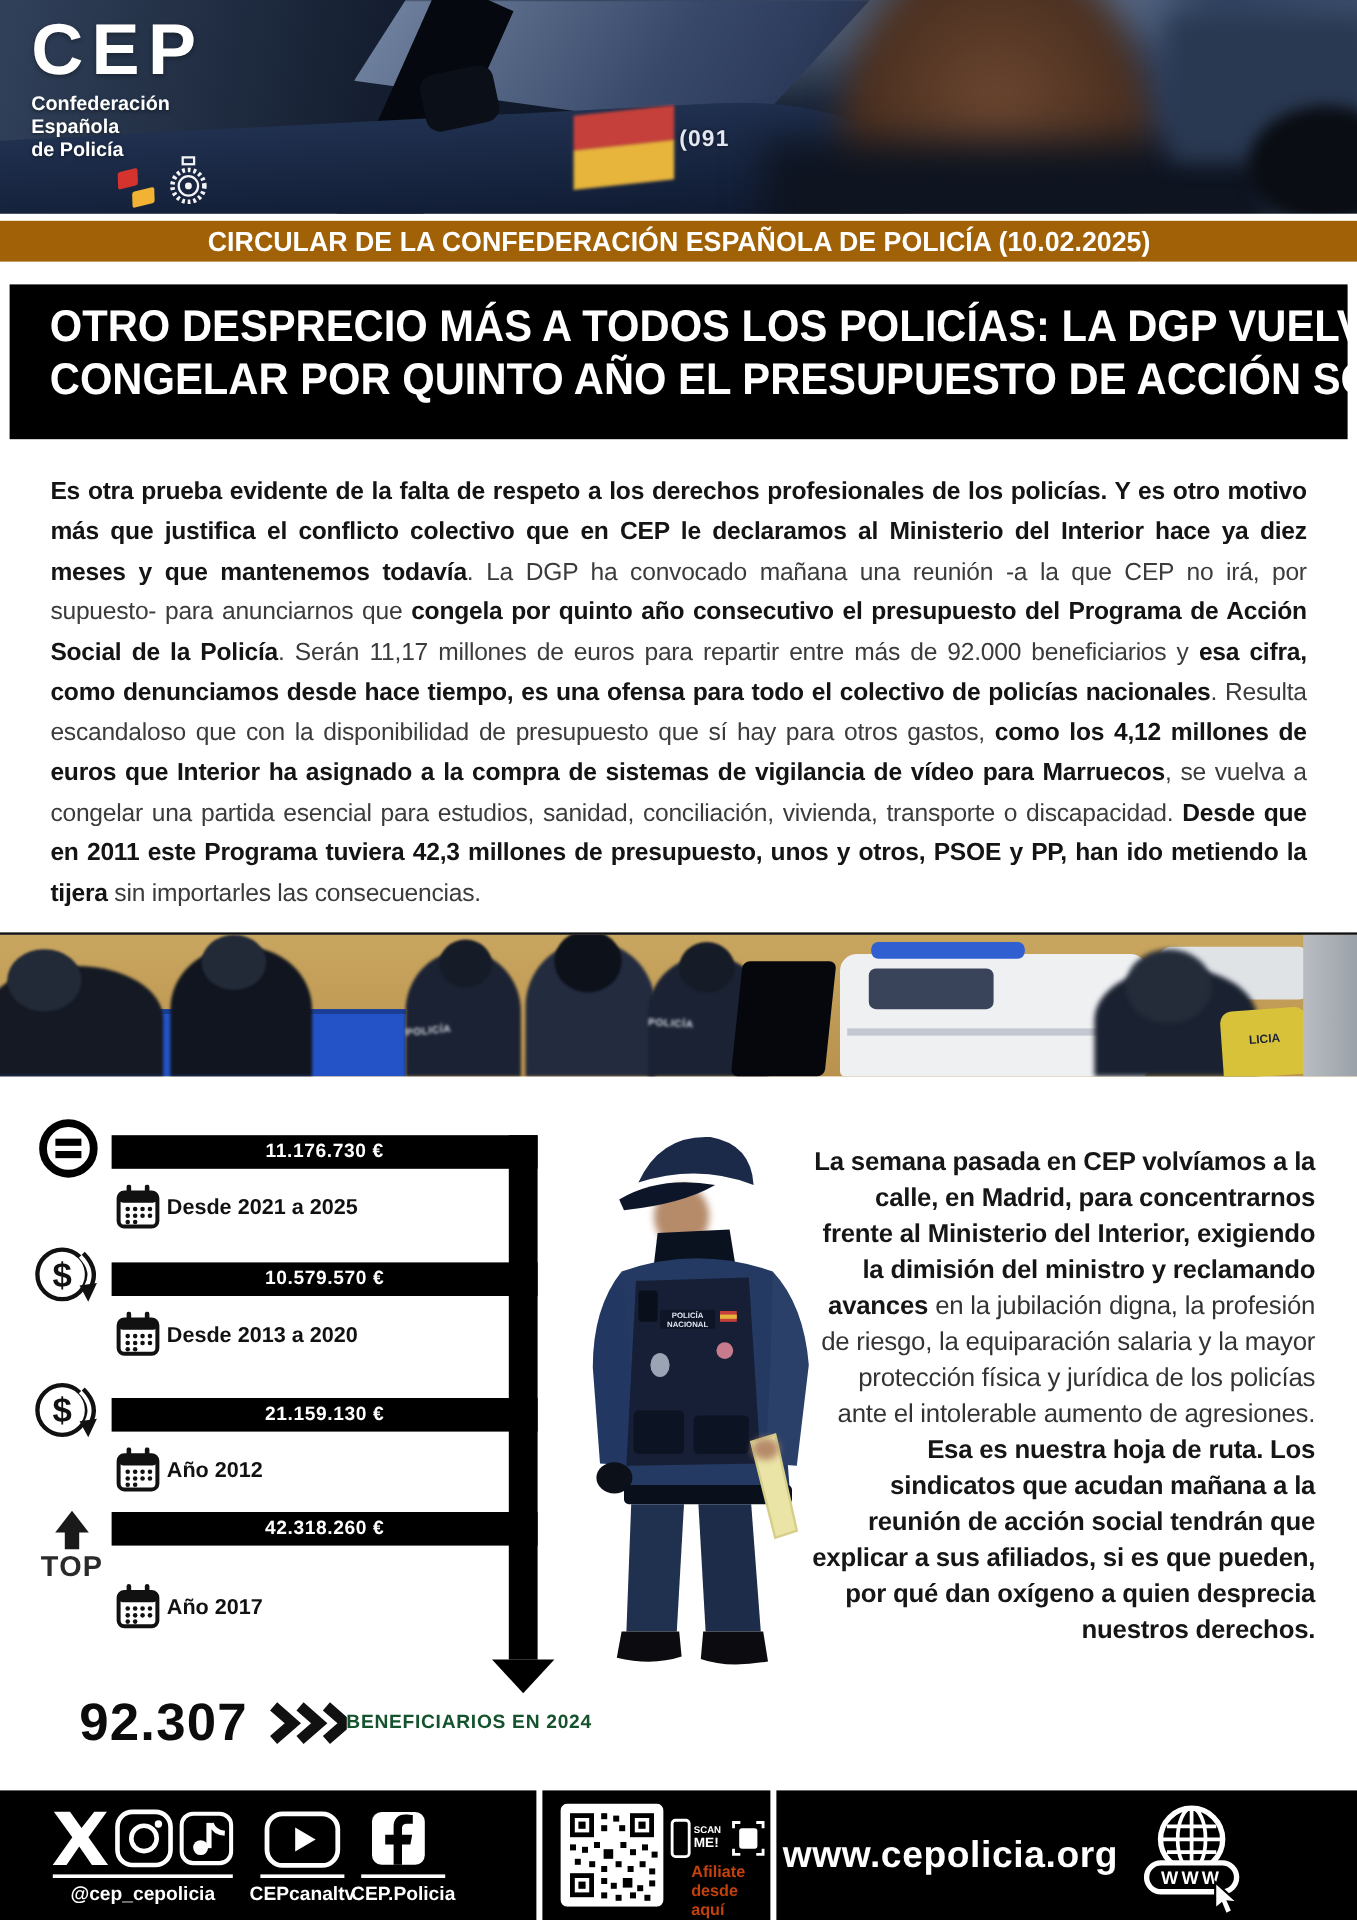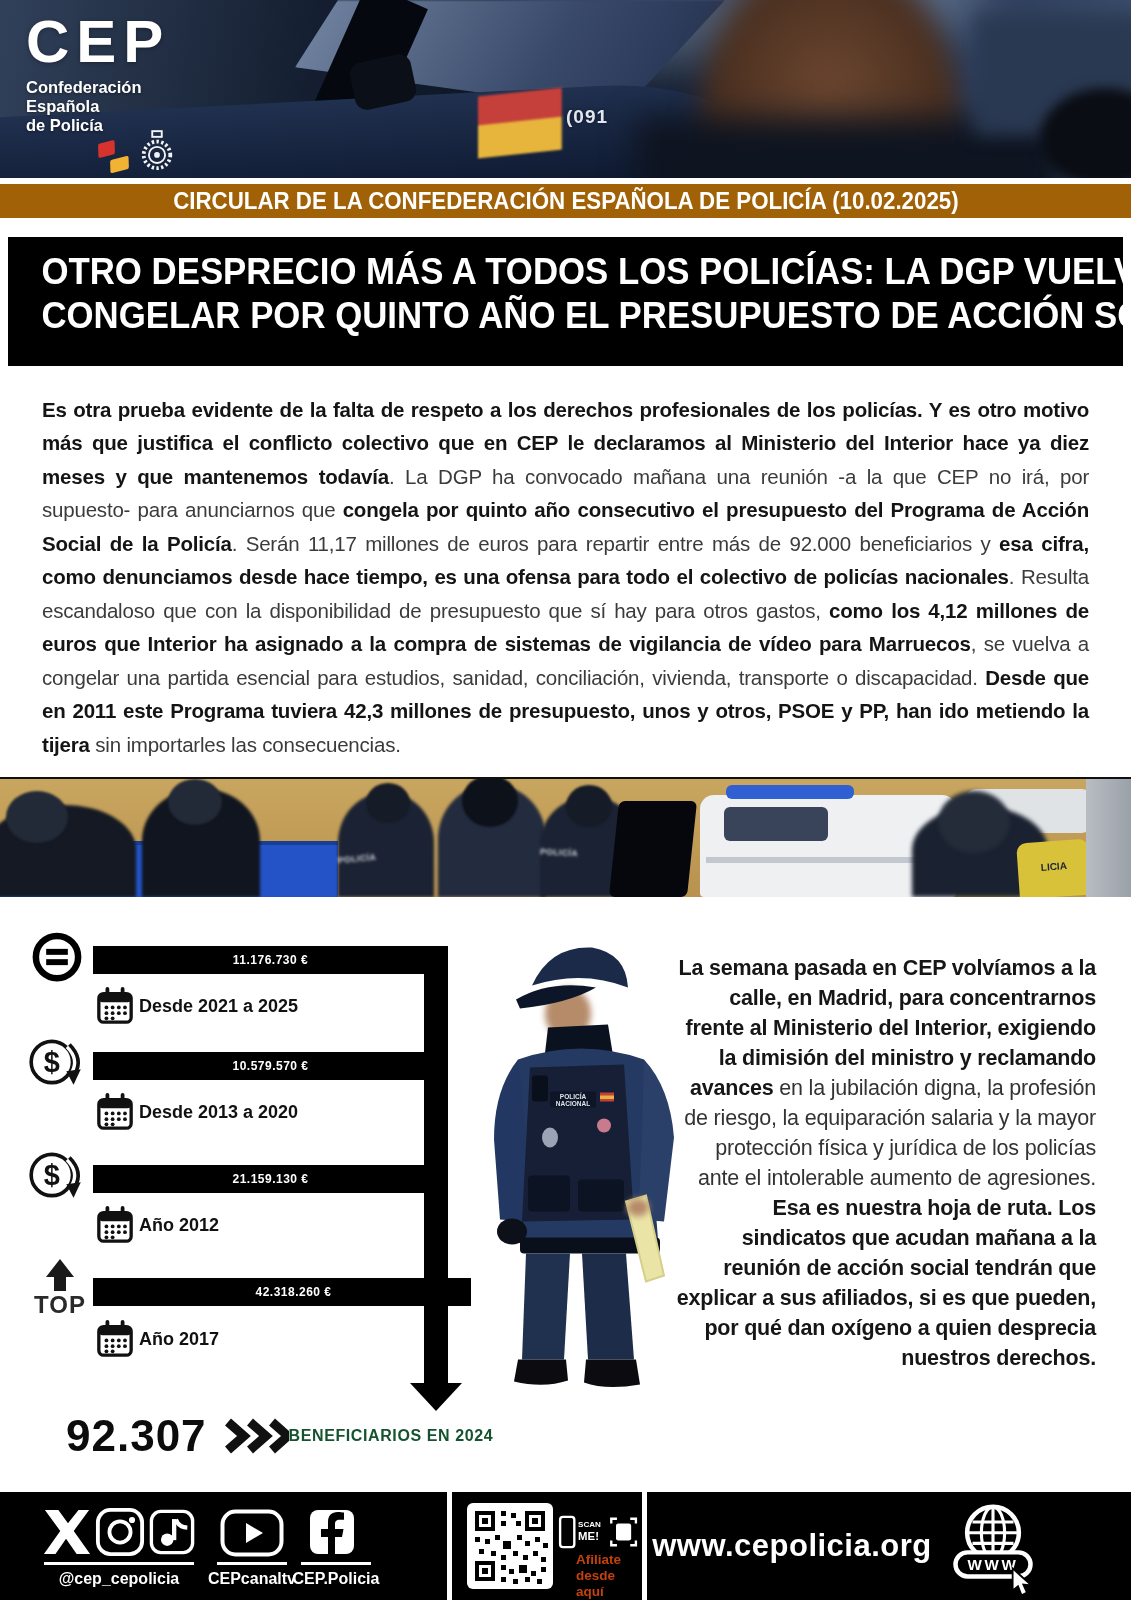--- a/index.html
+++ b/index.html
@@ -63,21 +63,21 @@
   .sp-vanline{left:706px;top:78px;width:244px;height:6px;background:#c3c8d0;}
   .sp-pillar{left:1086px;top:0;width:45px;height:118px;background:linear-gradient(90deg,#b9bdc2,#9aa1a8);}
   .sp-car2{left:966px;top:10px;width:126px;height:44px;background:#dfe3e6;border-radius:10px;}
   .sp-hiviz{left:1018px;top:62px;width:72px;height:56px;background:#d8c23a;border-radius:10px 10px 0 0;
     color:#1d2435;font-size:10px;font-weight:bold;text-align:center;padding-top:20px;box-sizing:border-box;transform:rotate(-4deg);}
   .sp-backlabel{color:#e7ebf2;font-size:8.5px;font-weight:bold;letter-spacing:.5px;opacity:.9;}
 
   
   .infographic{left:0;top:905px;width:1131px;height:587px;}
   .bar{position:absolute;left:93px;width:355px;height:28px;background:#000;color:#fff;
-    display:flex;align-items:center;justify-content:center;font-size:12px;font-weight:bold;letter-spacing:.5px;}
+    display:flex;align-items:center;justify-content:center;font-size:16px;font-weight:bold;letter-spacing:.5px;}
   .shaft{position:absolute;left:424px;top:41px;width:24px;height:437px;background:#000;}
   .arrowhead{position:absolute;left:410px;top:478px;width:0;height:0;
     border-left:26px solid transparent;border-right:26px solid transparent;border-top:28px solid #000;}
   .calrow{position:absolute;left:96px;display:flex;align-items:center;gap:5px;height:38px;}
   .calrow .period{font-size:18px;font-weight:bold;color:#111;}
   .ig-icon{position:absolute;}
   .stat{position:absolute;left:66px;top:506px;display:flex;align-items:center;}
   .stat-value{font-size:44px;font-weight:bold;color:#0c0c0c;letter-spacing:1px;}
   .stat-chev{margin-left:16px;}
   .stat-label{font-size:16px;font-weight:bold;color:#14532d;letter-spacing:.6px;}
@@ -221,21 +221,21 @@
 
     <div class="bar" style="top:41px;">
         <span>11.176.730 €</span>
       </div>
     <div class="bar" style="top:147px;">
         <span>10.579.570 €</span>
       </div>
     <div class="bar" style="top:260px;">
         <span>21.159.130 €</span>
       </div>
-    <div class="bar" style="top:373px;padding-left:23px;">
+    <div class="bar" style="top:355px;">
         <span>42.318.260 €</span>
       </div>
 
     <div class="calrow" style="top:82px;">
       <svg width="38" height="38" viewBox="0 0 40 40">
           <rect x="3" y="7" width="34" height="30" rx="5" fill="none" stroke="#111" stroke-width="3.5"></rect>
           <rect x="3" y="7" width="34" height="9" rx="4" fill="#111"></rect>
           <line x1="12" y1="2" x2="12" y2="10" stroke="#111" stroke-width="4" stroke-linecap="round"></line>
           <line x1="28" y1="2" x2="28" y2="10" stroke="#111" stroke-width="4" stroke-linecap="round"></line>
           <g fill="#111">

